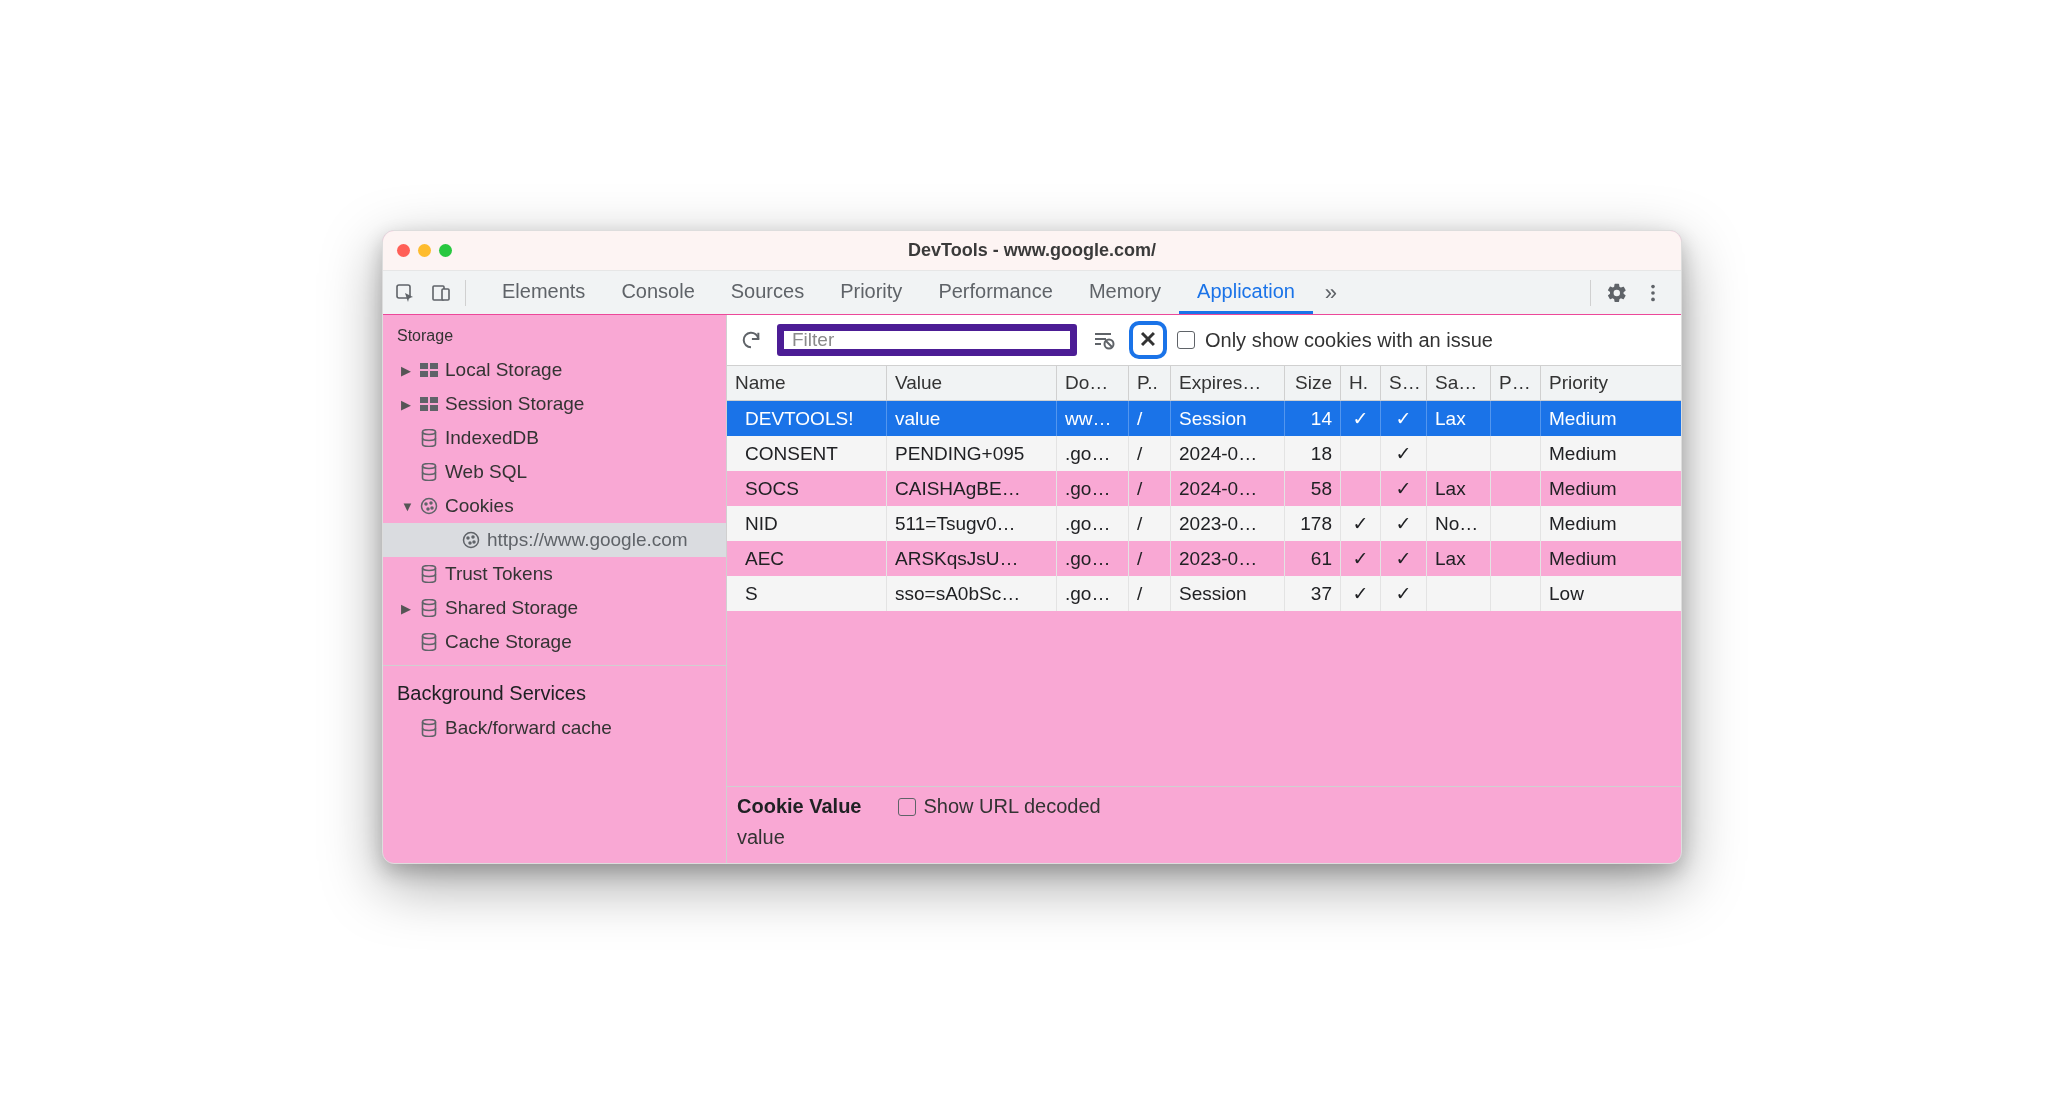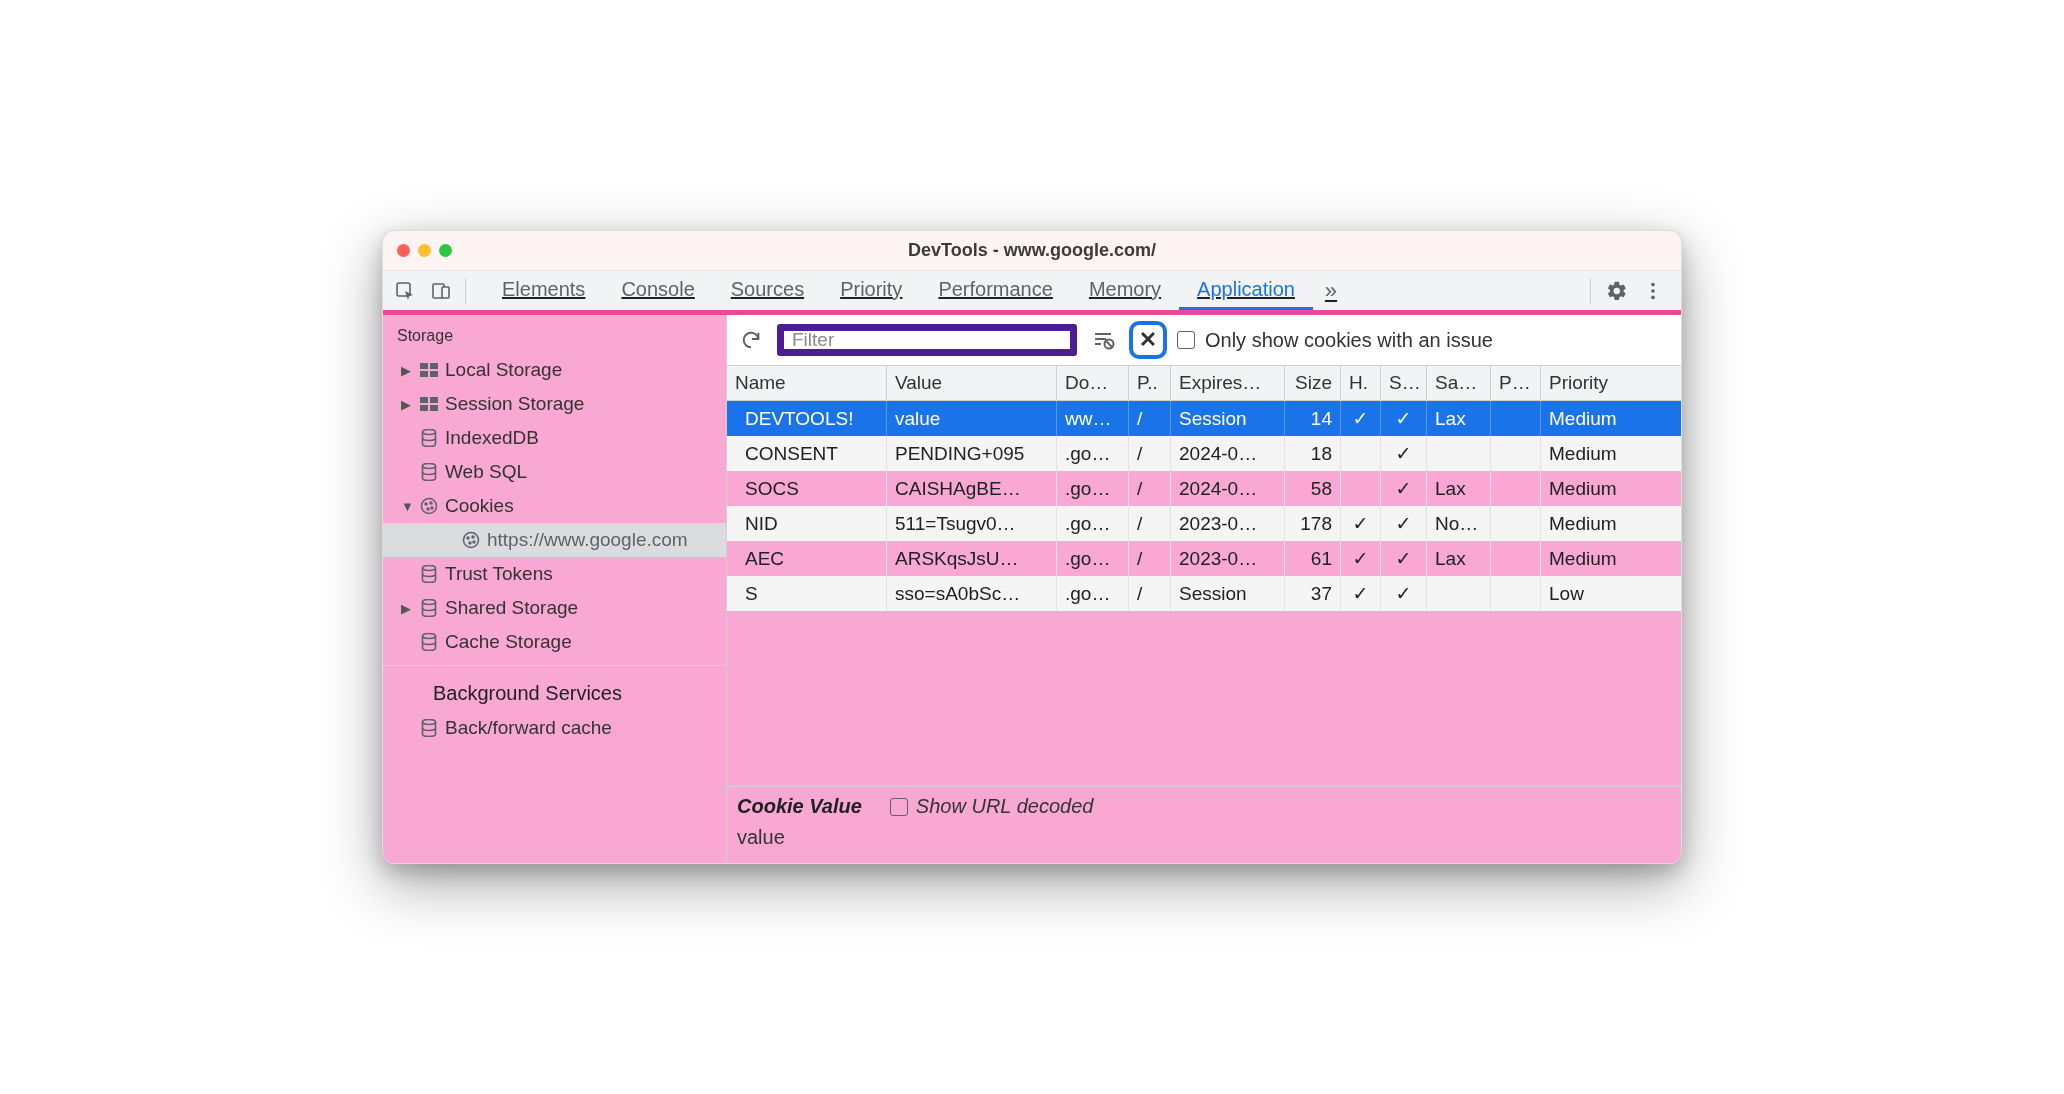--- a/index.html
+++ b/index.html
@@ -54,23 +54,22 @@
     font-weight: 600;
     color: #3a3a3a;
     pointer-events: none;
   }
   
   .tabstrip {
     display: flex;
     align-items: center;
     height: 44px;
     background: #f1f3f4;
-    border-bottom: 5px solid #ec4899;
+    border-bottom: 1px solid #ec4899;
     padding: 0 4px;
-    text-decoration: underline;
   }
   .tool-icon {
     width: 36px; height: 36px;
     display: flex; align-items:center; justify-content:center;
     color: #5f6368;
     cursor: pointer;
   }
   .tabstrip .tabs {
     display: flex;
     align-items: stretch;
@@ -123,21 +122,21 @@
   .tree-row.grandchild { padding-left: 60px; }
   .tree-row .caret {
     width: 12px; display:inline-block; color:#555; font-size:13px;
   }
   .tree-row.selected {
     background: #dadce0;
     color:#5f6368;
   }
   .tree-row .mini-icon { width:20px; display:flex; align-items:center; justify-content:center; color:#5f6368;}
   .divider { height:1px; background:#d0d0d0; margin: 6px 0; }
-  .section2-title { padding: 10px 14px 6px; font-size:20px;margin-left:36px; }
+  .section2-title { padding: 10px 14px 6px; font-size:20px; }
 
   
   .main { flex:1; display:flex; flex-direction:column; }
   .toolbar {
     display:flex; align-items:center; gap:10px;
     padding: 6px 8px;
     border-bottom:1px solid #d0d0d0;
     background:#fff;
   }
   .toolbar .btn-icon {
@@ -201,23 +200,22 @@
   .row.selected { background:#1a73e8; color:#fff; }
   .row.selected > div { border-right-color: rgba(255,255,255,0.25); }
   .row.even { background:#f5f5f5; }
   .cell-name { padding-left:18px !important; }
 
   
   .detail {
     padding: 8px 10px 14px;
   }
   .detail-row1 {
-    display:flex; align-items:flex-end; gap:28px;
+    display:flex; align-items:flex-end; gap:36px;
     margin-bottom:8px;
-    font-style:italic;
   }
   .detail-label { font-weight:700; font-size:20px; }
   .detail-decode { display:flex; align-items:center; gap:8px; font-size:20px; color:#333;}
   .detail-value { font-size:20px; color:#333; }
 
   svg { display:block; }
 </style>
 </head>
 <body>
 

